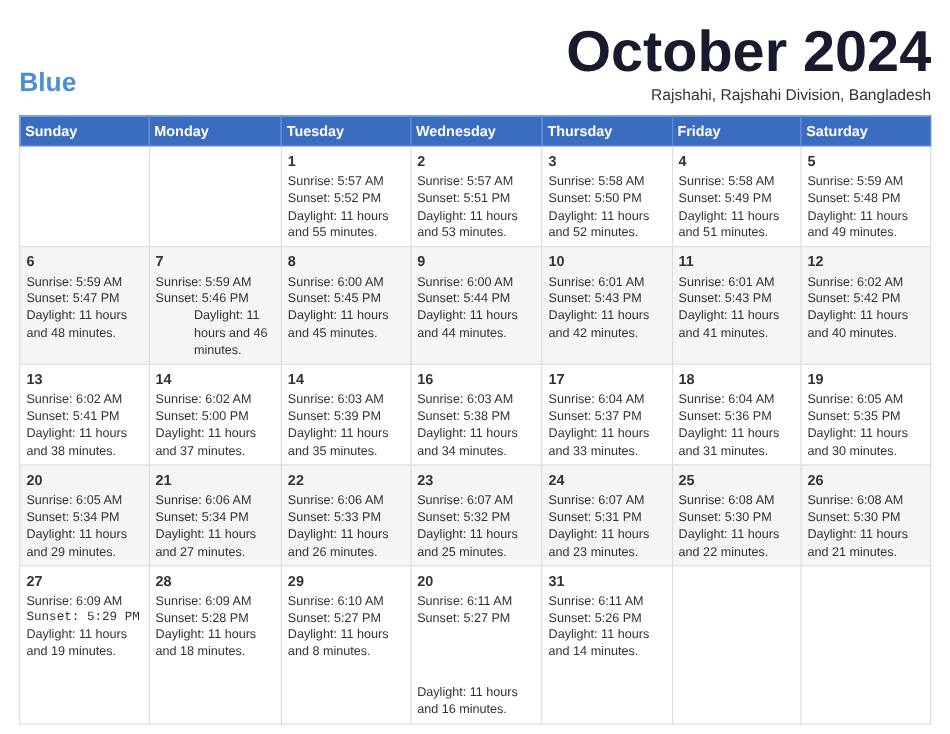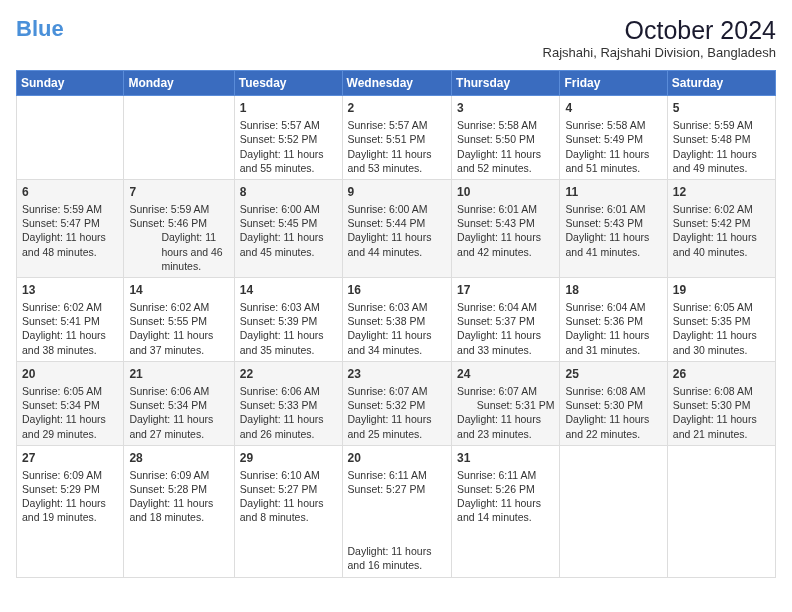--- a/index.html
+++ b/index.html
@@ -58,26 +58,26 @@
     }
     .empty {
       background: #fff !important;
     }
   </style>
 </head>
 <body>
 
 <div class="header">
   <div class="logo">
-    <div style="display:flex;align-items:center;">
+    <div style="display:flex;align-items:center;margin-top:40px;">
       <span style="font-size:22px;font-weight:bold;color:#4a90d9;margin-right:2px;">Blue</span>
     </div>
   </div>
   <div class="title-block">
-    <div style="font-size:25px;color:#1a1a2e;font-weight:normal;">October 2024</div>
+    <div style="font-size:48px;color:#1a1a2e;font-weight:bold;">October 2024</div>
     <div style="font-size:13px;color:#333;">Rajshahi, Rajshahi Division, Bangladesh</div>
   </div>
 </div>
 
 <table class="calendar">
   <thead>
     <tr id="header-row">
         <th>Sunday</th>
         <th>Monday</th>
         <th>Tuesday</th>
@@ -169,21 +169,21 @@
       <tr>
         <td>
           <span class="day-num">13</span>
           <span style="display: block;">Sunrise: 6:02 AM</span>
           <span style="display: block;">Sunset: 5:41 PM</span>
           <span style="display: block;">Daylight: 11 hours and 38 minutes.</span>
         </td>
         <td>
           <span class="day-num">14</span>
           <span style="display: block;">Sunrise: 6:02 AM</span>
-          <span style="display: block;">Sunset: 5:55 PM</span>
+          <span style="display: block;">Sunset: 5:00 PM</span>
           <span style="display: block;">Daylight: 11 hours and 37 minutes.</span>
         </td>
         <td>
           <span class="day-num">14</span>
           <span style="display: block;">Sunrise: 6:03 AM</span>
           <span style="display: block;">Sunset: 5:39 PM</span>
           <span style="display: block;">Daylight: 11 hours and 35 minutes.</span>
         </td>
         <td>
           <span class="day-num">16</span>
@@ -231,41 +231,41 @@
         </td>
         <td>
           <span class="day-num">23</span>
           <span style="display: block;">Sunrise: 6:07 AM</span>
           <span style="display: block;">Sunset: 5:32 PM</span>
           <span style="display: block;">Daylight: 11 hours and 25 minutes.</span>
         </td>
         <td>
           <span class="day-num">24</span>
           <span style="display: block;">Sunrise: 6:07 AM</span>
-          <span style="display: block; text-align: right;">Sunset: 5:31 PM</span>
+          <span style="display: block;">Sunset: 5:31 PM</span>
           <span style="display: block;">Daylight: 11 hours and 23 minutes.</span>
         </td>
         <td>
           <span class="day-num">25</span>
           <span style="display: block;">Sunrise: 6:08 AM</span>
           <span style="display: block;">Sunset: 5:30 PM</span>
           <span style="display: block;">Daylight: 11 hours and 22 minutes.</span>
         </td>
         <td>
           <span class="day-num">26</span>
           <span style="display: block;">Sunrise: 6:08 AM</span>
           <span style="display: block;">Sunset: 5:30 PM</span>
           <span style="display: block;">Daylight: 11 hours and 21 minutes.</span>
         </td>
       </tr>
       <tr>
         <td>
           <span class="day-num">27</span>
           <span style="display: block;">Sunrise: 6:09 AM</span>
-          <span style="display: block;">Sunset: 5:29 PM</span>
+          <span style="display: block; font-family: Liberation Mono, monospace;">Sunset: 5:29 PM</span>
           <span style="display: block;">Daylight: 11 hours and 19 minutes.</span>
         </td>
         <td>
           <span class="day-num">28</span>
           <span style="display: block;">Sunrise: 6:09 AM</span>
           <span style="display: block;">Sunset: 5:28 PM</span>
           <span style="display: block;">Daylight: 11 hours and 18 minutes.</span>
         </td>
         <td>
           <span class="day-num">29</span>

